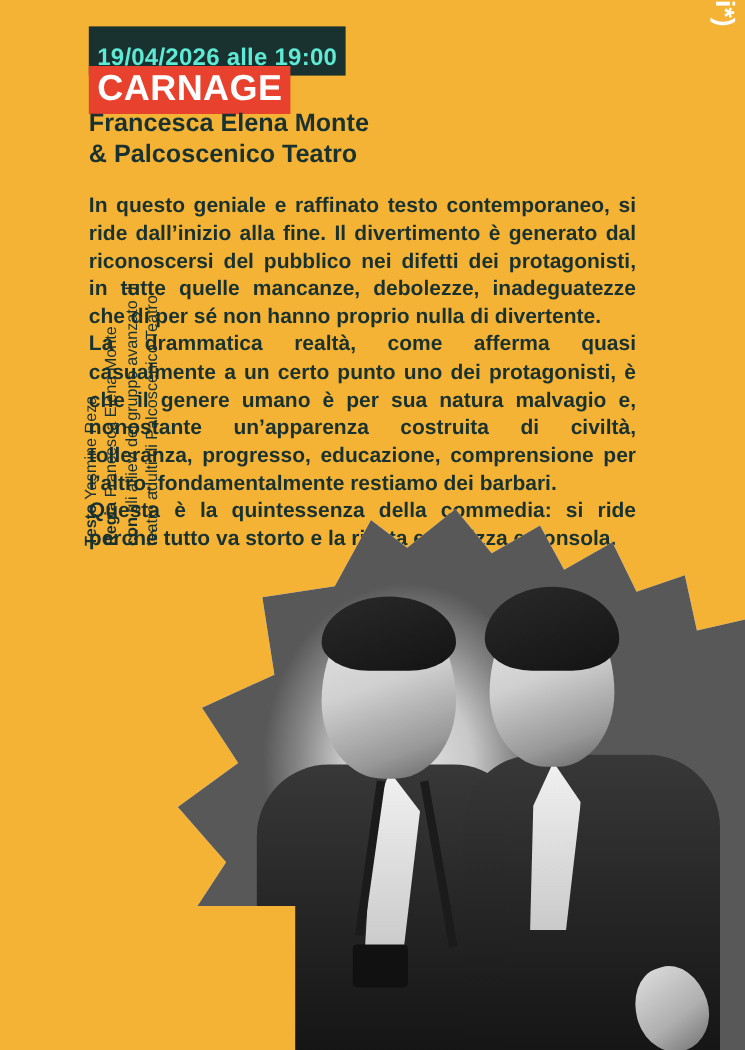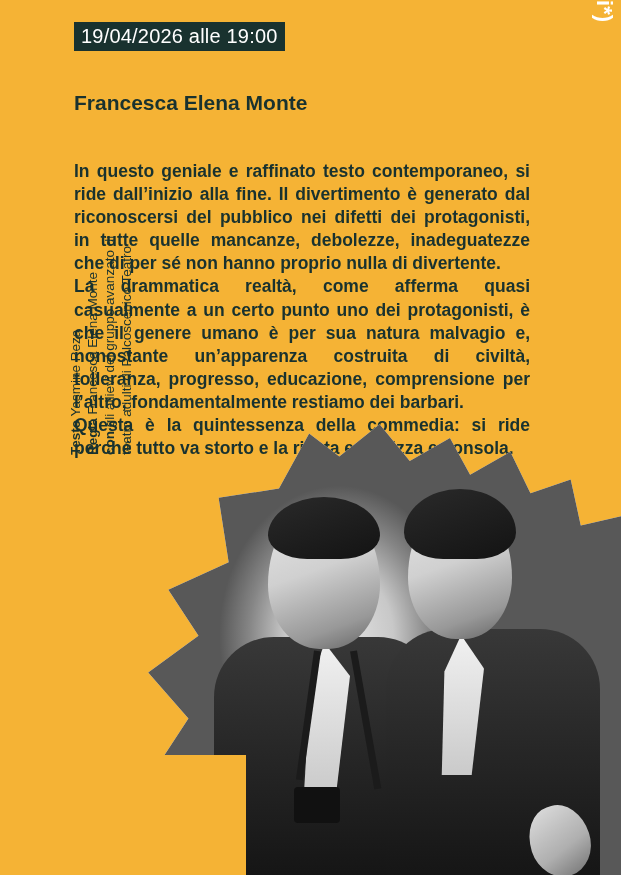--- a/index.html
+++ b/index.html
@@ -17,25 +17,25 @@
     background: #F5B335;
     overflow: hidden;
   }
 
   
   .date-badge {
     position: absolute;
     left: 74px;
     top: 22px;
     background: #19322F;
-    color: #ffffff;
+    color: #5eead4;
     font-size: 20px;
-    font-weight: normal;
+    font-weight: bold;
     letter-spacing: 0.2px;
-    padding: 4px 7px 5px 7px;
+    padding: 16px 7px 5px 7px;
     line-height: 1;
     white-space: nowrap;
   }
 
   
   .title {
     position: absolute;
     left: 74px;
     top: 55px;
     background: #E8422F;
@@ -213,23 +213,25 @@
     background: #F5B335;
   }
 </style>
 </head>
 <body>
 
 <div class="poster">
 
   <div class="date-badge">19/04/2026 alle 19:00</div>
 
+  <div class="title">CARNAGE</div>
 
   <div class="company">
     <div>Francesca Elena Monte</div>
+    <div>&amp; Palcoscenico Teatro</div>
   </div>
 
   <div class="body-copy">
     <p>In questo geniale e raffinato testo contemporaneo, si ride dall’inizio alla fine. Il divertimento è generato dal riconoscersi del pubblico nei difetti dei protagonisti, in tutte quelle mancanze, debolezze, inadeguatezze che di per sé non hanno proprio nulla di divertente.</p>
     <p>La drammatica realtà, come afferma quasi casualmente a un certo punto uno dei protagonisti, è che il genere umano è per sua natura malvagio e, nonostante un’apparenza costruita di civiltà, tolleranza, progresso, educazione, comprensione per l’altro, fondamentalmente restiamo dei barbari.</p>
     <p>Questa è la quintessenza della commedia: si ride perché tutto va storto e la risata esorcizza e consola.</p>
   </div>
 
   <div class="vertical-right">Uno sguardo sul mondo (giovani/adulti*)</div>
 

